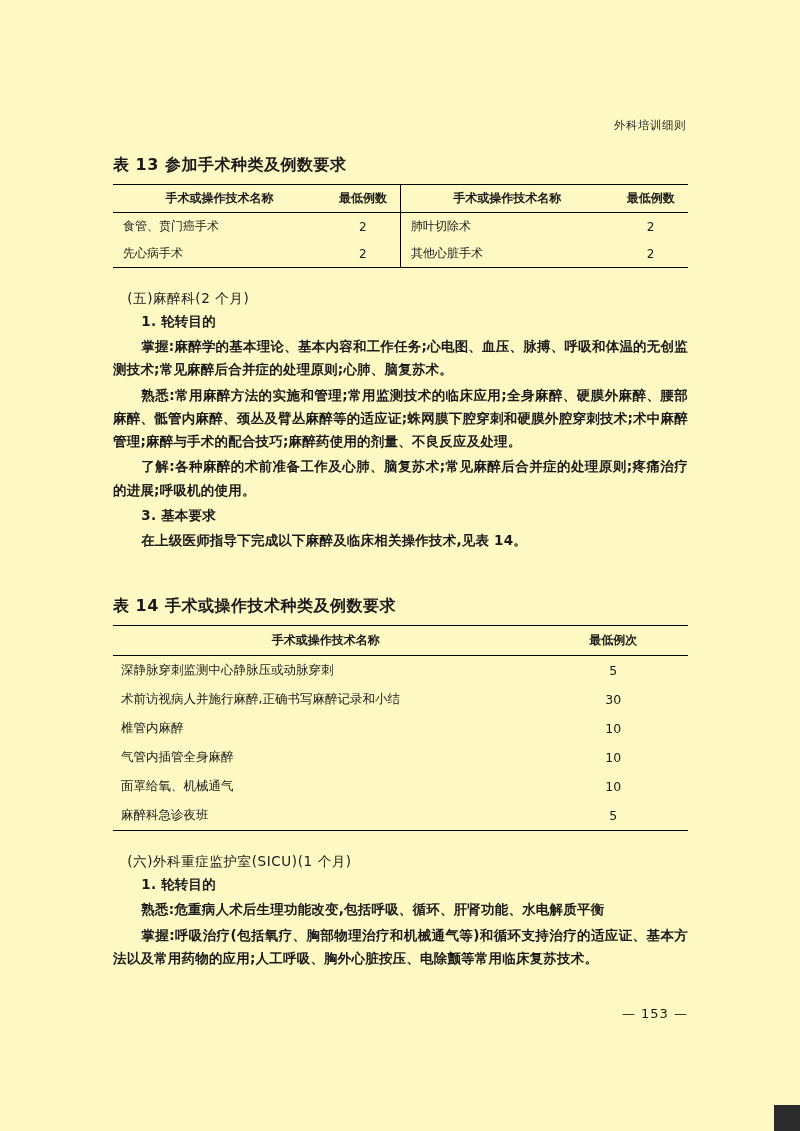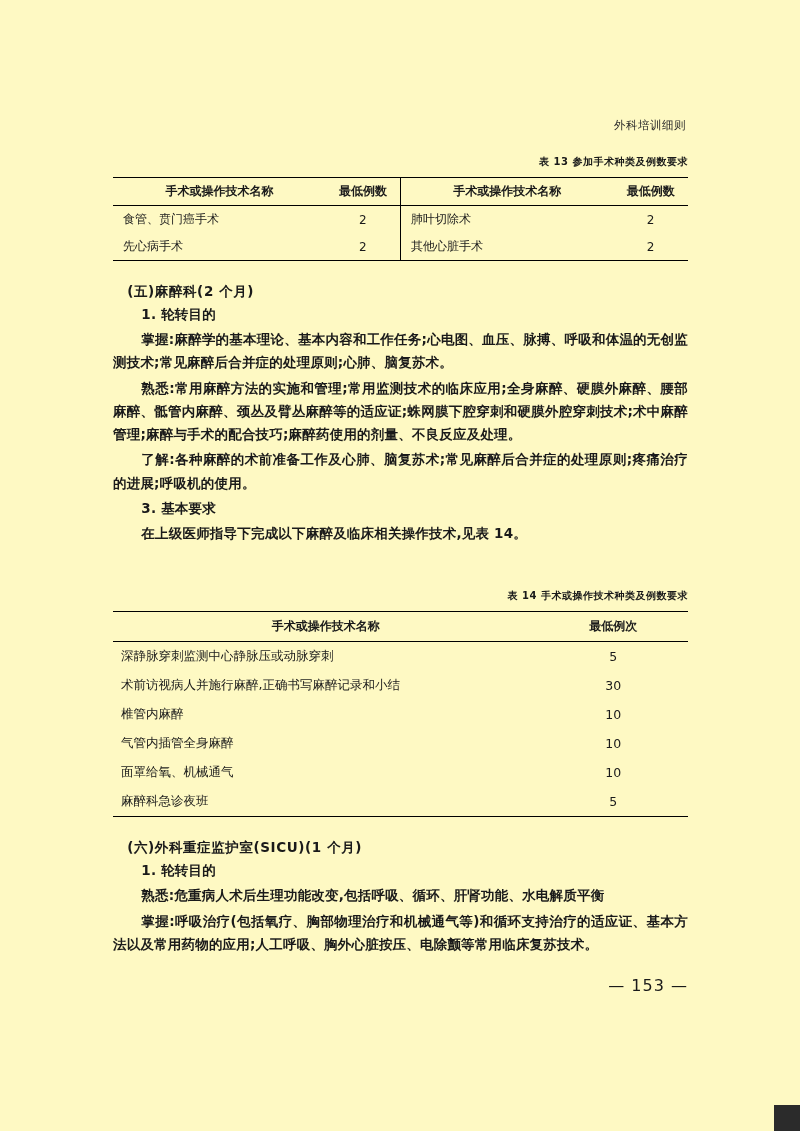--- a/index.html
+++ b/index.html
@@ -27,22 +27,22 @@
   }
   .running-head {
     text-align: right;
     font-size: 11.5px;
     color: #2a2a2a;
     letter-spacing: 0.5px;
     margin-top: 118px;
     padding-right: 2px;
   }
   .table-caption {
-    text-align: right;
-    font-size: 10px;
+    text-align: left;
+    font-size: 16px;
     font-weight: bold;
     letter-spacing: 0.5px;
     margin-top: 22px;
     margin-bottom: 8px;
   }
   table {
     border-collapse: collapse;
     width: 100%;
     font-size: 12px;
   }
@@ -81,21 +81,21 @@
   p {
     margin: 0;
     font-size: 13.5px;
     line-height: 1.72;
     text-align: justify;
     letter-spacing: 0.2px;
     font-weight: bold;
   }
   .indent2 { text-indent: 2.1em; }
   .heading {
-    font-weight: bold;
+    font-weight: normal;
     font-size: 13.5px;
     margin-top: 22px;
     margin-bottom: 2px;
     text-indent: 1.05em;
     letter-spacing: 0.6px;
   }
   .subheading {
     font-size: 13.5px;
     text-indent: 2.1em;
     margin-top: 2px;
@@ -114,22 +114,22 @@
   table.t14 .r-name {
     text-align: left;
     padding-left: 8px !important;
   }
   table.t14 .r-num {
     text-align: center;
   }
   .footer {
     position: absolute;
     right: 112px;
-    bottom: 136px;
-    font-size: 16px;
+    bottom: 110px;
+    font-size: 13px;
     letter-spacing: 1px;
     color: #1a1a1a;
   }
   .corner {
     position: absolute;
     right: 0;
     bottom: 0;
     width: 26px;
     height: 26px;
     background: #2b2b2b;

